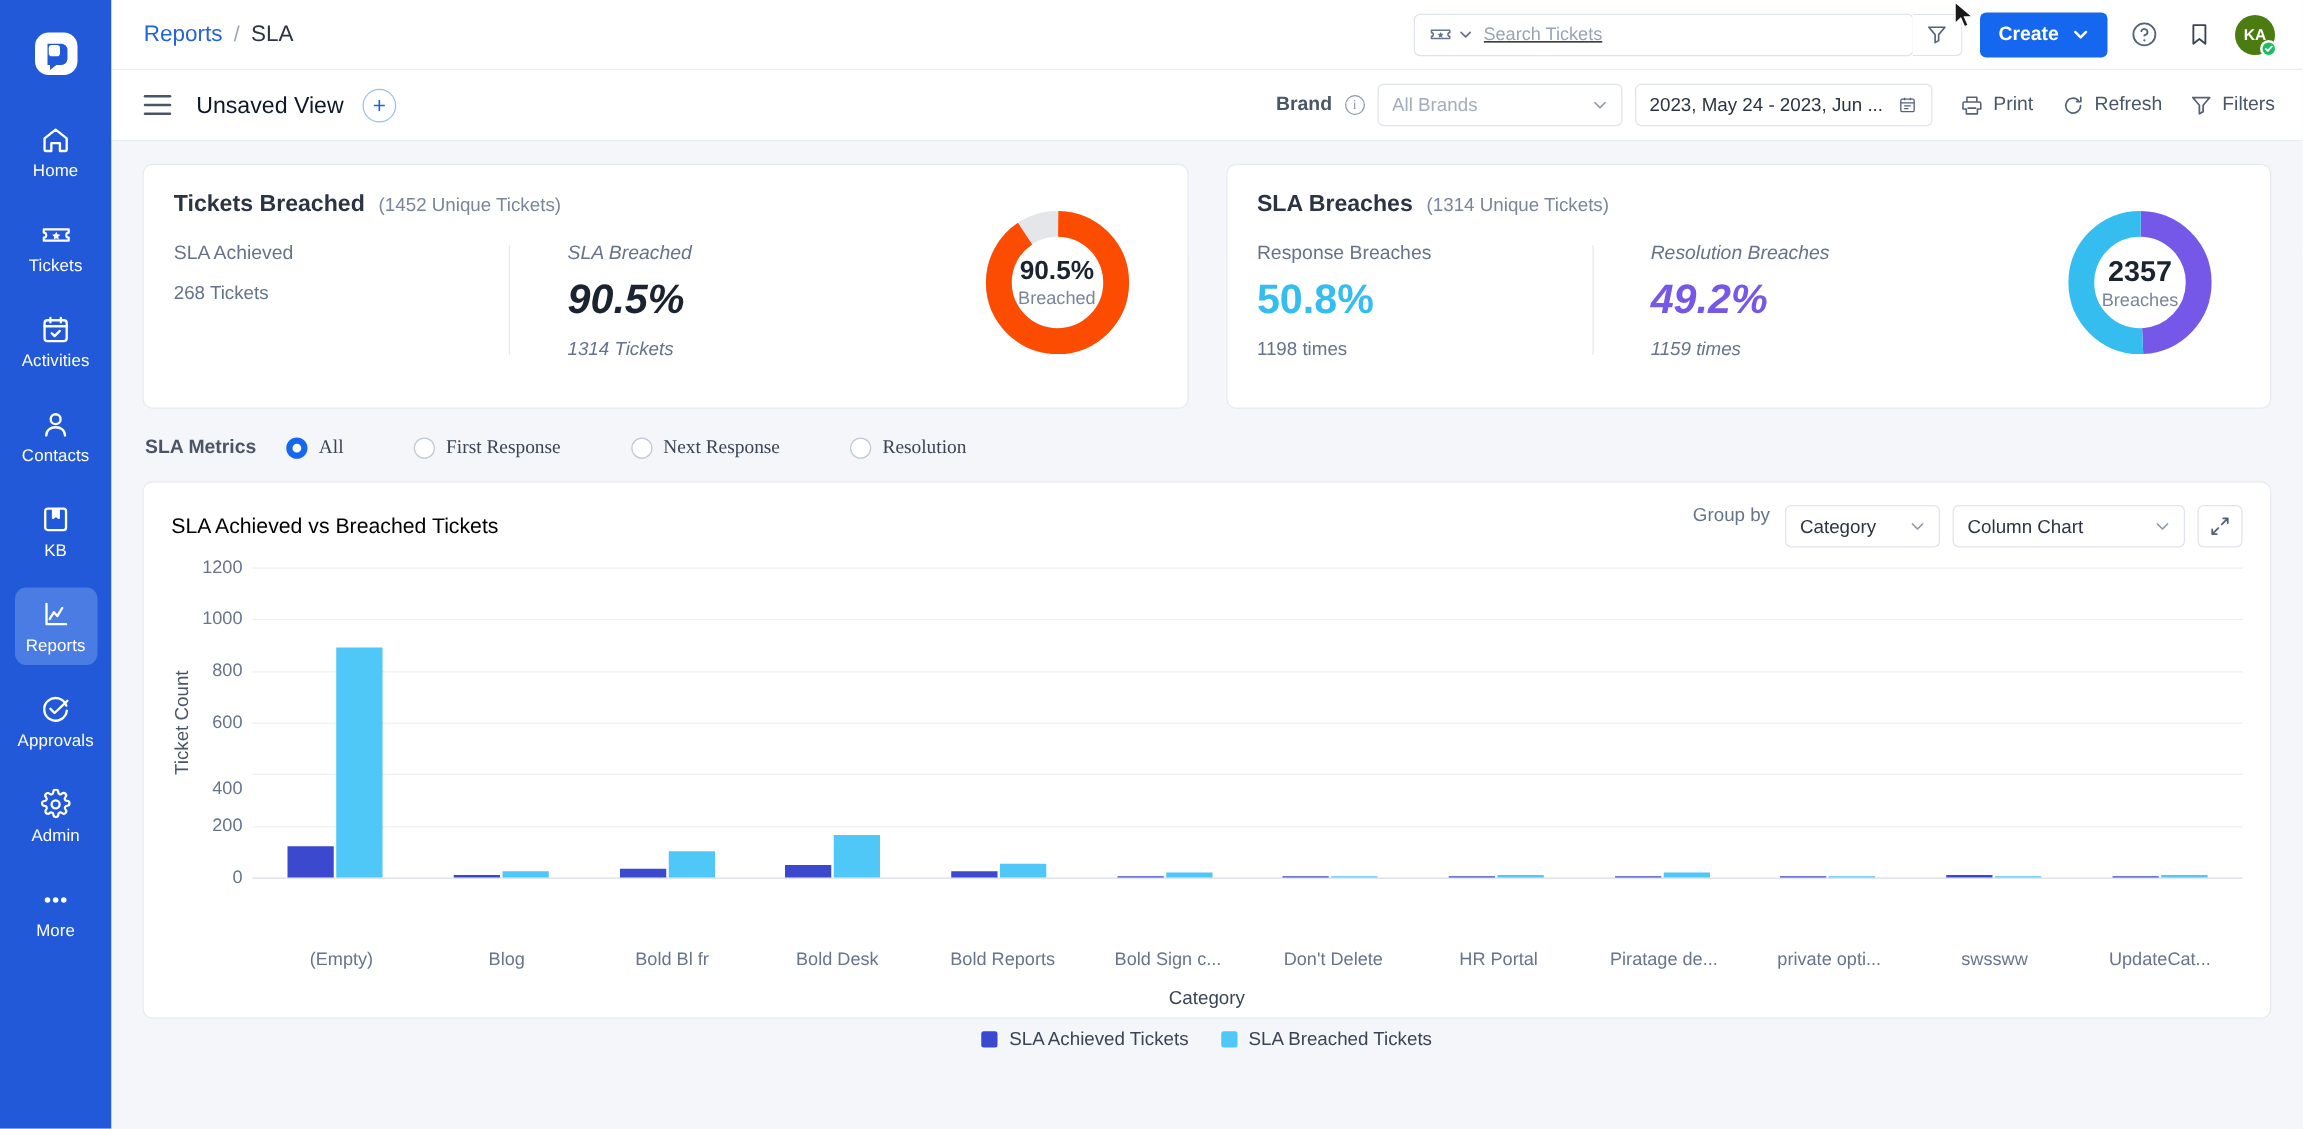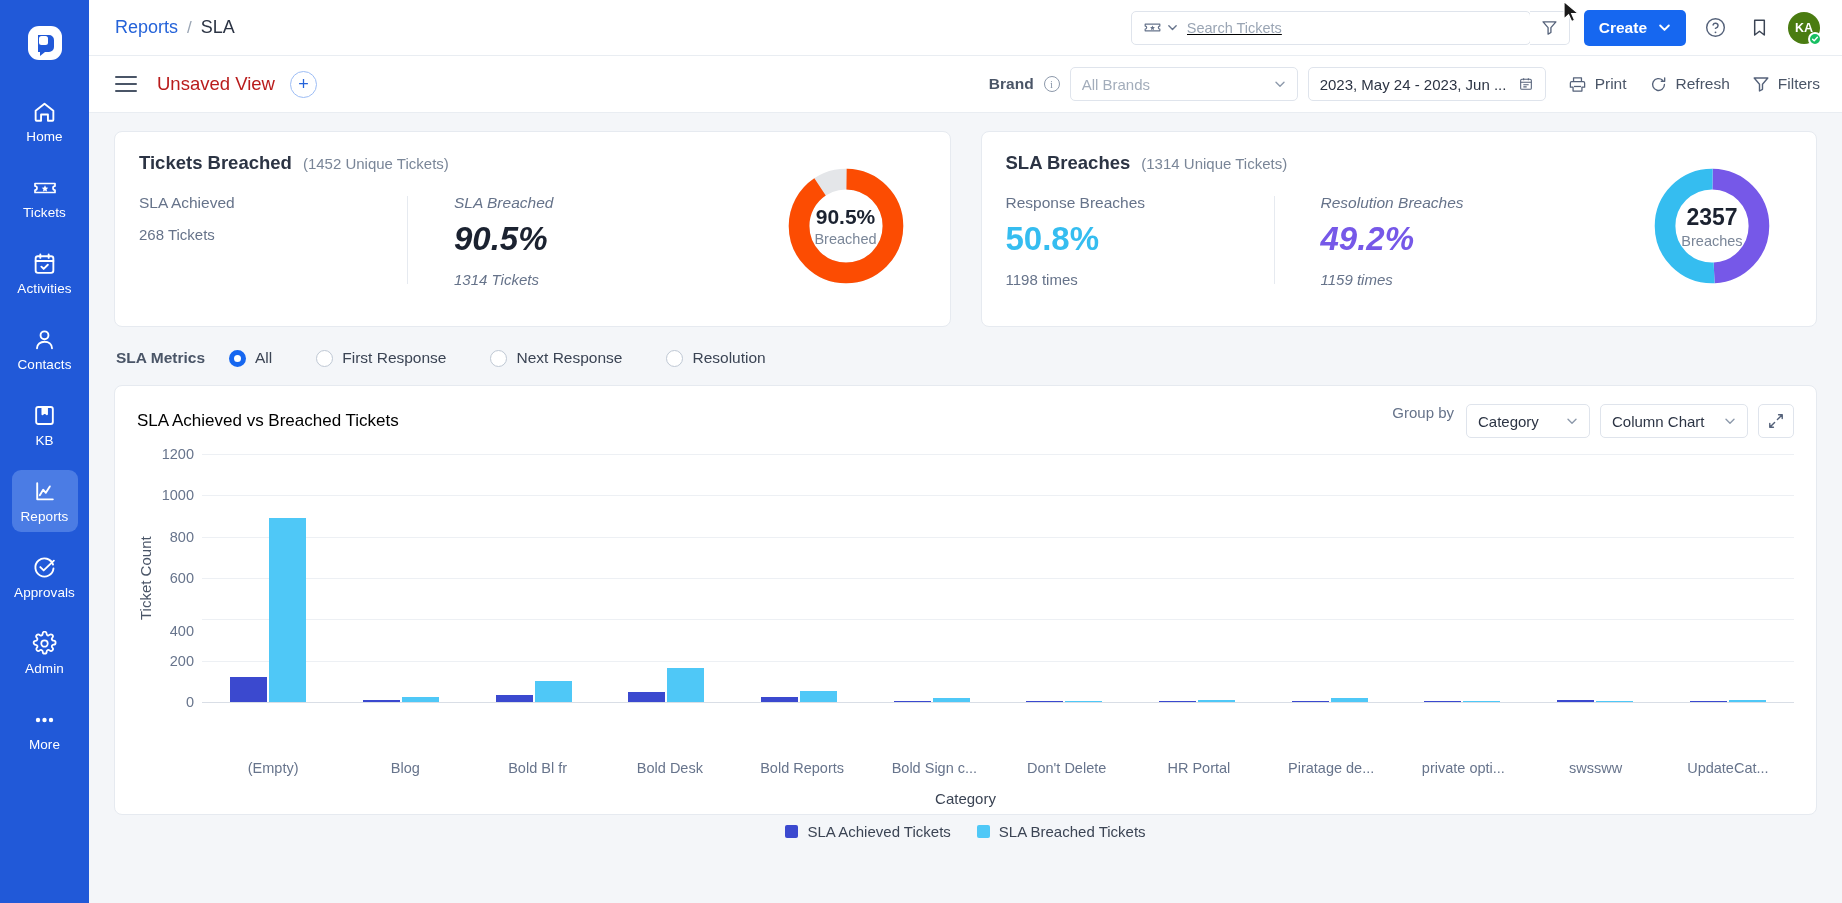--- a/index.html
+++ b/index.html
@@ -85,21 +85,21 @@
   }
 
   
   .toolbar {
     height: 57px; min-height: 57px; background: #fff;
     display: flex; align-items: center; padding: 0 22px 0 26px;
     border-bottom: 1px solid #e9edf2;
   }
   .hamburger { width: 22px; height: 16px; display:flex; flex-direction: column; justify-content: space-between; cursor: pointer; margin-right: 20px;}
   .hamburger span { display:block; height: 2px; background: #4a5567; border-radius: 2px; }
-  .view-name { font-size: 18.5px; color: #b91c1c; }
+  .view-name { font-size: 18.5px; color: #0f172a; }
   .add-view {
     width: 27px; height: 27px; border-radius: 50%; border: 1.5px solid #9dbdf5;
     display: flex; align-items: center; justify-content: center;
     margin-left: 15px; cursor: pointer; color: #2563d9; font-size: 18px; line-height: 1;
   }
   .toolbar-mid { margin-left: auto; display: flex; align-items: center; gap: 10px; }
   .brand-label { font-size: 15.5px; color: #4a5567; font-weight: bold; }
   .info-circle {
     width: 16px; height: 16px; border-radius: 50%; border: 1.3px solid #8d99ab;
     color: #8d99ab; font-size: 11px; display: flex; align-items: center; justify-content: center;
@@ -139,21 +139,21 @@
   .donut-center {
     position: absolute; inset: 0; display: flex; flex-direction: column;
     align-items: center; justify-content: center; gap: 2px;
   }
   .donut-value { font-size: 21px; font-weight: bold; color: #1b2230; }
   .donut-label { font-size: 14.5px; color: #7a8698; }
 
   
   .sla-row { display: flex; align-items: center; gap: 0; margin: 22px 0 18px 2px; }
   .sla-title { font-size: 15.5px; color: #4a5567; font-weight: bold; margin-right: 24px; }
-  .radio-opt { display: flex; align-items: flex-end; gap: 9px; margin-right: 44px; cursor: pointer; }
+  .radio-opt { display: flex; align-items: flex-end; gap: 9px; margin-right: 56px; cursor: pointer; font-family: Liberation Serif, serif; }
   .radio {
     width: 17px; height: 17px; border-radius: 50%; border: 1.6px solid #bfc8d4; background: #fff;
     display: flex; align-items: center; justify-content: center;
   }
   .radio.checked { border: 5px solid #1667f0; background: #fff; }
   .radio-label { font-size: 15.5px; color: #3b4454; }
 
   
   .chart-panel {
     background: #fff; border: 1px solid #e6eaf0; border-radius: 8px;
@@ -379,21 +379,21 @@
           <span></span>
         </div>
       <span class="view-name">Unsaved View</span>
       <div class="add-view">
         <span>+</span>
       </div>
 
       <div class="toolbar-mid">
         <span class="brand-label">Brand</span>
         <span class="info-circle">i</span>
-        <div class="select-field" style="width:228px;">
+        <div class="select-field" style="width:196px;">
           <span class="sv ph">All Brands</span>
           <svg width="12" height="12" viewBox="0 0 12 12" fill="none" stroke="#8d99ab" stroke-width="1.4" stroke-linecap="round" stroke-linejoin="round">
             <path d="M2 4.2 6 8.2l4-4"></path>
           </svg>
         </div>
         <div class="select-field" style="width:238px;">
           <span class="sv">2023, May 24 - 2023, Jun ...</span>
           <svg width="16" height="16" viewBox="0 0 24 24" fill="none" stroke="#55627a" stroke-width="1.6" stroke-linejoin="round">
             <rect x="4" y="5" width="16" height="15" rx="1.8"></rect>
             <path d="M4 9.5h16M8.5 3.3v3M15.5 3.3v3M8 13h8M8 16.3h5"></path>
@@ -513,21 +513,21 @@
         <div class="chart-head">
           <span class="chart-title">SLA Achieved vs Breached Tickets</span>
           <div class="chart-controls">
             <span class="groupby-label">Group by</span>
             <div class="select-field" style="width:124px;">
               <span class="sv">Category</span>
               <svg width="12" height="12" viewBox="0 0 12 12" fill="none" stroke="#8d99ab" stroke-width="1.4" stroke-linecap="round" stroke-linejoin="round">
                   <path d="M2 4.2 6 8.2l4-4"></path>
                 </svg>
             </div>
-            <div class="select-field" style="width:148px;">
+            <div class="select-field" style="width:186px;">
               <span class="sv">Column Chart</span>
               <svg width="12" height="12" viewBox="0 0 12 12" fill="none" stroke="#8d99ab" stroke-width="1.4" stroke-linecap="round" stroke-linejoin="round">
                   <path d="M2 4.2 6 8.2l4-4"></path>
                 </svg>
             </div>
             <div class="expand-btn">
               <svg width="16" height="16" viewBox="0 0 18 18" fill="none" stroke="#55627a" stroke-width="1.6" stroke-linecap="round" stroke-linejoin="round">
                 <path d="M10.6 7.4 16 2M16 2h-4.1M16 2v4.1M7.4 10.6 2 16M2 16h4.1M2 16v-4.1"></path>
               </svg>
             </div>

